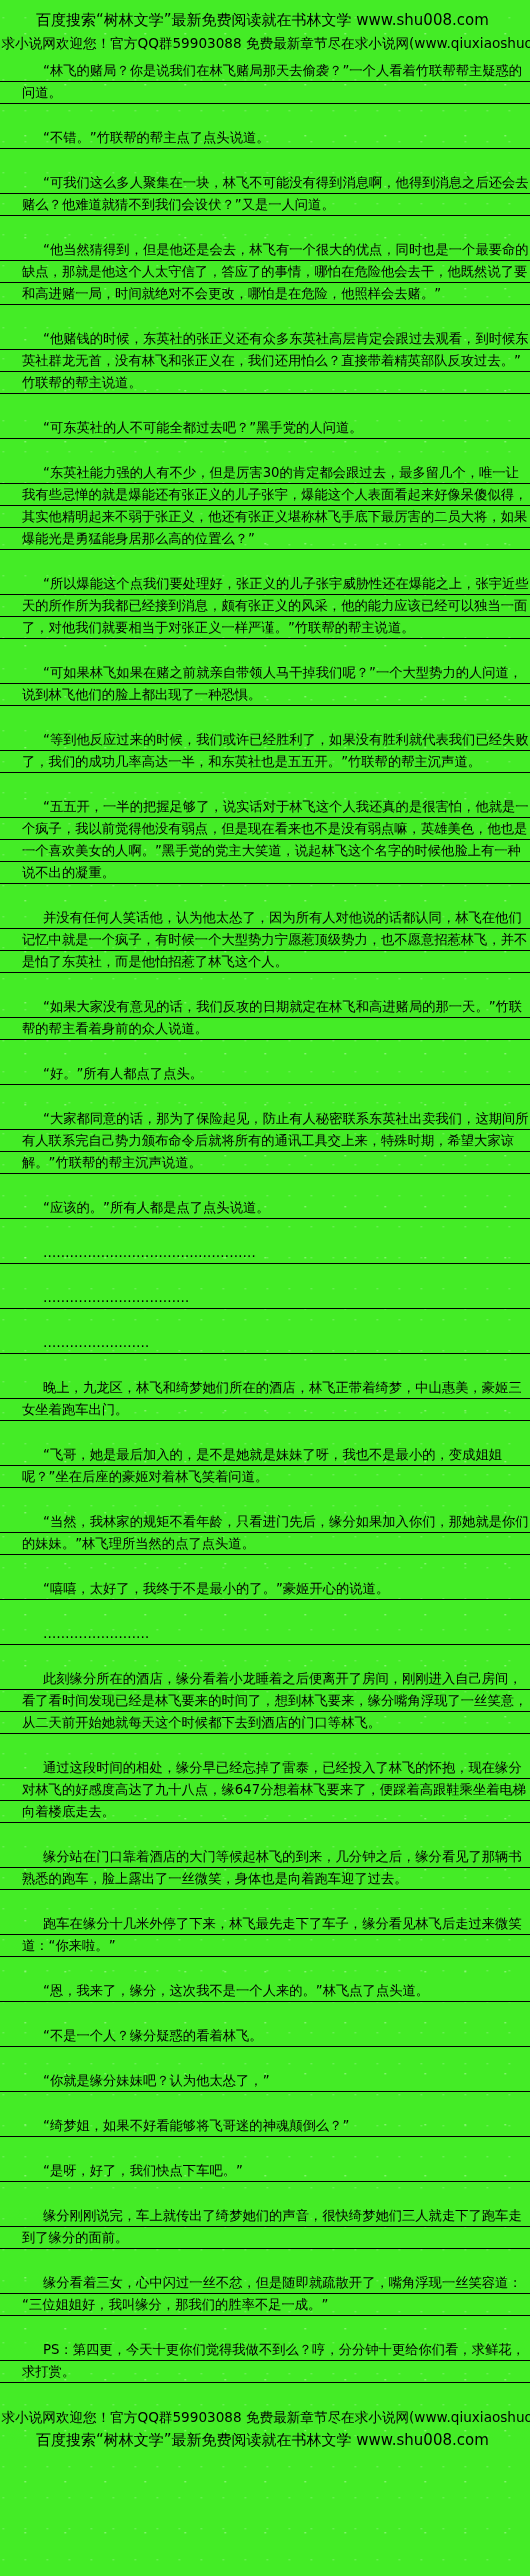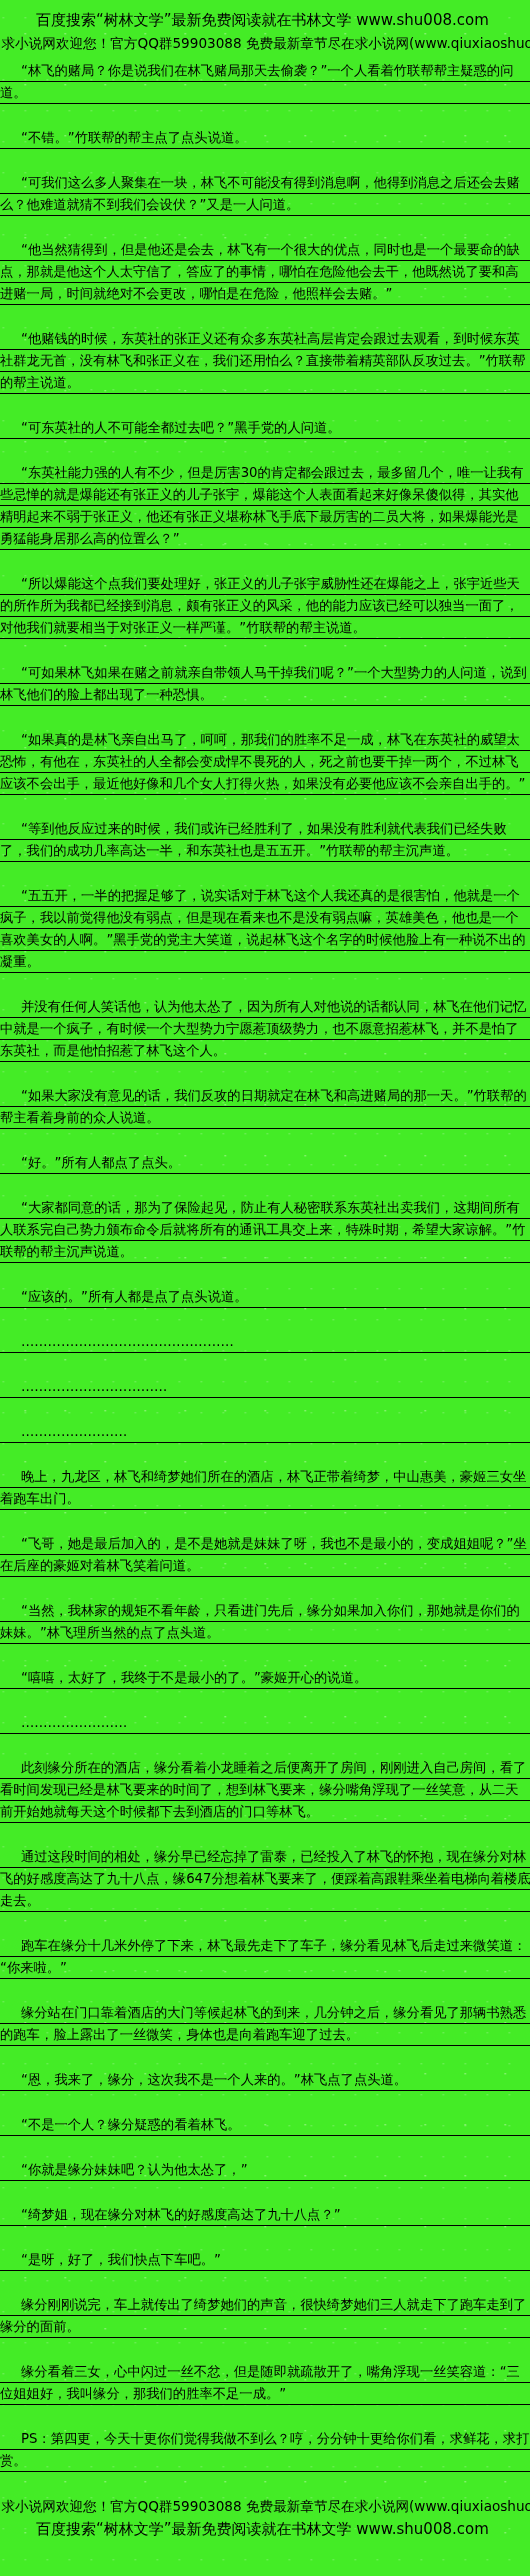--- a/index.html
+++ b/index.html
@@ -49,20 +49,21 @@
     font-size:13.3px;
     line-height:22px;
     text-indent:21px;
     word-break:break-all;
     background-image:repeating-linear-gradient(
       to bottom,
       transparent 0,
       transparent 21px,
       #000 21px,
       #000 22px);
+    padding-left:22px;
   }
   .footer{padding-bottom:7.6px;}
 </style>
 </head>
 <body>
 
 <div class="page">
 
   <div class="header">
     <div class="site-line-big">百度搜索“树林文学”最新免费阅读就在书林文学 www.shu008.com</div>
@@ -73,44 +74,43 @@
 
   <p class="para">“林飞的赌局？你是说我们在林飞赌局那天去偷袭？”一个人看着竹联帮帮主疑惑的问道。</p>
       <p class="para">“不错。”竹联帮的帮主点了点头说道。</p>
       <p class="para">“可我们这么多人聚集在一块，林飞不可能没有得到消息啊，他得到消息之后还会去赌么？他难道就猜不到我们会设伏？”又是一人问道。</p>
       <p class="para">“他当然猜得到，但是他还是会去，林飞有一个很大的优点，同时也是一个最要命的缺点，那就是他这个人太守信了，答应了的事情，哪怕在危险他会去干，他既然说了要和高进赌一局，时间就绝对不会更改，哪怕是在危险，他照样会去赌。”</p>
       <p class="para">“他赌钱的时候，东英社的张正义还有众多东英社高层肯定会跟过去观看，到时候东英社群龙无首，没有林飞和张正义在，我们还用怕么？直接带着精英部队反攻过去。”竹联帮的帮主说道。</p>
       <p class="para">“可东英社的人不可能全都过去吧？”黑手党的人问道。</p>
       <p class="para">“东英社能力强的人有不少，但是厉害30的肯定都会跟过去，最多留几个，唯一让我有些忌惮的就是爆能还有张正义的儿子张宇，爆能这个人表面看起来好像呆傻似得，其实他精明起来不弱于张正义，他还有张正义堪称林飞手底下最厉害的二员大将，如果爆能光是勇猛能身居那么高的位置么？”</p>
       <p class="para">“所以爆能这个点我们要处理好，张正义的儿子张宇威胁性还在爆能之上，张宇近些天的所作所为我都已经接到消息，颇有张正义的风采，他的能力应该已经可以独当一面了，对他我们就要相当于对张正义一样严谨。”竹联帮的帮主说道。</p>
       <p class="para">“可如果林飞如果在赌之前就亲自带领人马干掉我们呢？”一个大型势力的人问道，说到林飞他们的脸上都出现了一种恐惧。</p>
-      <p class="para">“如果真的是林飞亲自出马了，呵呵，那我们的胜率不足一成，林飞在东英社的威望太恐怖，有他在，东英社的人全都会变成悍不畏死的人，死之前也要干掉一两个，不过林飞应该不会出手，最近他好像和几个女人打得火热，如果没有必要他应该不会亲自出手的。”</p>
       <p class="para">“等到他反应过来的时候，我们或许已经胜利了，如果没有胜利就代表我们已经失败了，我们的成功几率高达一半，和东英社也是五五开。”竹联帮的帮主沉声道。</p>
       <p class="para">“五五开，一半的把握足够了，说实话对于林飞这个人我还真的是很害怕，他就是一个疯子，我以前觉得他没有弱点，但是现在看来也不是没有弱点嘛，英雄美色，他也是一个喜欢美女的人啊。”黑手党的党主大笑道，说起林飞这个名字的时候他脸上有一种说不出的凝重。</p>
       <p class="para">并没有任何人笑话他，认为他太怂了，因为所有人对他说的话都认同，林飞在他们记忆中就是一个疯子，有时候一个大型势力宁愿惹顶级势力，也不愿意招惹林飞，并不是怕了东英社，而是他怕招惹了林飞这个人。</p>
       <p class="para">“如果大家没有意见的话，我们反攻的日期就定在林飞和高进赌局的那一天。”竹联帮的帮主看着身前的众人说道。</p>
       <p class="para">“好。”所有人都点了点头。</p>
       <p class="para">“大家都同意的话，那为了保险起见，防止有人秘密联系东英社出卖我们，这期间所有人联系完自己势力颁布命令后就将所有的通讯工具交上来，特殊时期，希望大家谅解。”竹联帮的帮主沉声说道。</p>
       <p class="para">“应该的。”所有人都是点了点头说道。</p>
       <p class="para">…………………………………………</p>
       <p class="para">……………………………</p>
       <p class="para">……………………</p>
       <p class="para">晚上，九龙区，林飞和绮梦她们所在的酒店，林飞正带着绮梦，中山惠美，豪姬三女坐着跑车出门。</p>
       <p class="para">“飞哥，她是最后加入的，是不是她就是妹妹了呀，我也不是最小的，变成姐姐呢？”坐在后座的豪姬对着林飞笑着问道。</p>
       <p class="para">“当然，我林家的规矩不看年龄，只看进门先后，缘分如果加入你们，那她就是你们的妹妹。”林飞理所当然的点了点头道。</p>
       <p class="para">“嘻嘻，太好了，我终于不是最小的了。”豪姬开心的说道。</p>
       <p class="para">……………………</p>
       <p class="para">此刻缘分所在的酒店，缘分看着小龙睡着之后便离开了房间，刚刚进入自己房间，看了看时间发现已经是林飞要来的时间了，想到林飞要来，缘分嘴角浮现了一丝笑意，从二天前开始她就每天这个时候都下去到酒店的门口等林飞。</p>
       <p class="para">通过这段时间的相处，缘分早已经忘掉了雷泰，已经投入了林飞的怀抱，现在缘分对林飞的好感度高达了九十八点，缘647分想着林飞要来了，便踩着高跟鞋乘坐着电梯向着楼底走去。</p>
+      <p class="para">缘分站在门口靠着酒店的大门等候起林飞的到来，几分钟之后，缘分看见了那辆书熟悉的跑车，脸上露出了一丝微笑，身体也是向着跑车迎了过去。</p>
       <p class="para">跑车在缘分十几米外停了下来，林飞最先走下了车子，缘分看见林飞后走过来微笑道：“你来啦。”</p>
-      <p class="para">缘分站在门口靠着酒店的大门等候起林飞的到来，几分钟之后，缘分看见了那辆书熟悉的跑车，脸上露出了一丝微笑，身体也是向着跑车迎了过去。</p>
       <p class="para">“恩，我来了，缘分，这次我不是一个人来的。”林飞点了点头道。</p>
       <p class="para">“不是一个人？缘分疑惑的看着林飞。</p>
       <p class="para">“你就是缘分妹妹吧？认为他太怂了，”</p>
-      <p class="para">“绮梦姐，现在缘分对林飞的好感度高达了九十八点？”</p>
+      <p class="para">“绮梦姐，如果不好看能够将飞哥迷的神魂颠倒么？”</p>
       <p class="para">“是呀，好了，我们快点下车吧。”</p>
       <p class="para">缘分刚刚说完，车上就传出了绮梦她们的声音，很快绮梦她们三人就走下了跑车走到了缘分的面前。</p>
       <p class="para">缘分看着三女，心中闪过一丝不忿，但是随即就疏散开了，嘴角浮现一丝笑容道：“三位姐姐好，我叫缘分，那我们的胜率不足一成。”</p>
       <p class="para">PS：第四更，今天十更你们觉得我做不到么？哼，分分钟十更给你们看，求鲜花，求打赏。</p>
     </div>
 
   <div class="footer">
     <div class="site-line-small">求小说网欢迎您！官方QQ群59903088 免费最新章节尽在求小说网(www.qiuxiaoshuo.com)</div>
     <div class="site-line-big">百度搜索“树林文学”最新免费阅读就在书林文学 www.shu008.com</div>
   </div>

